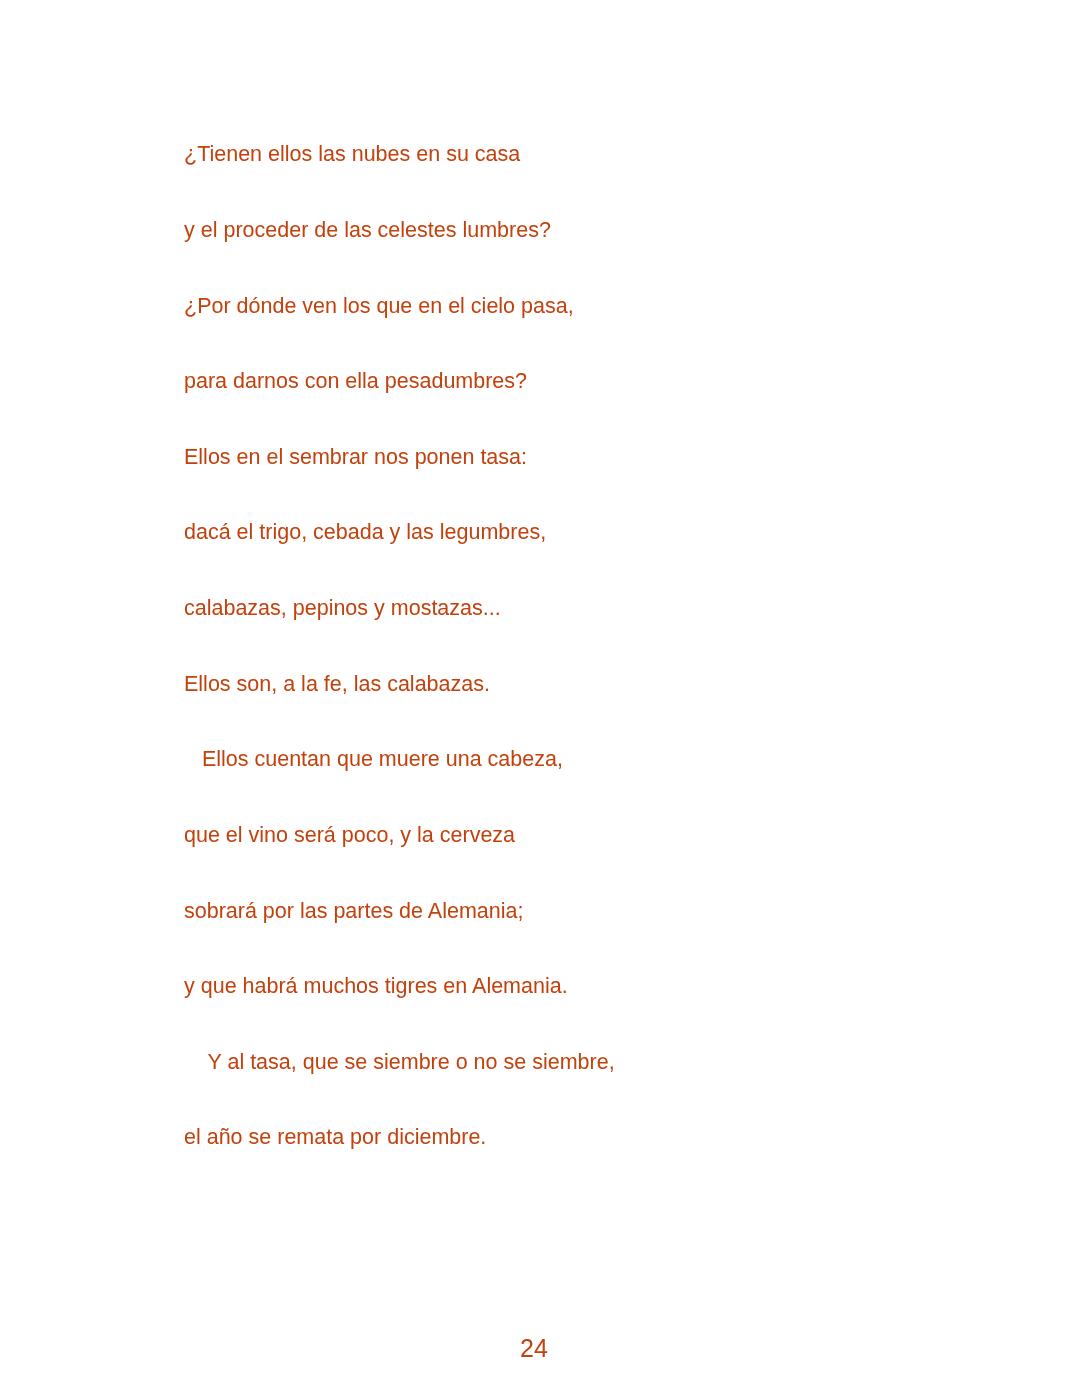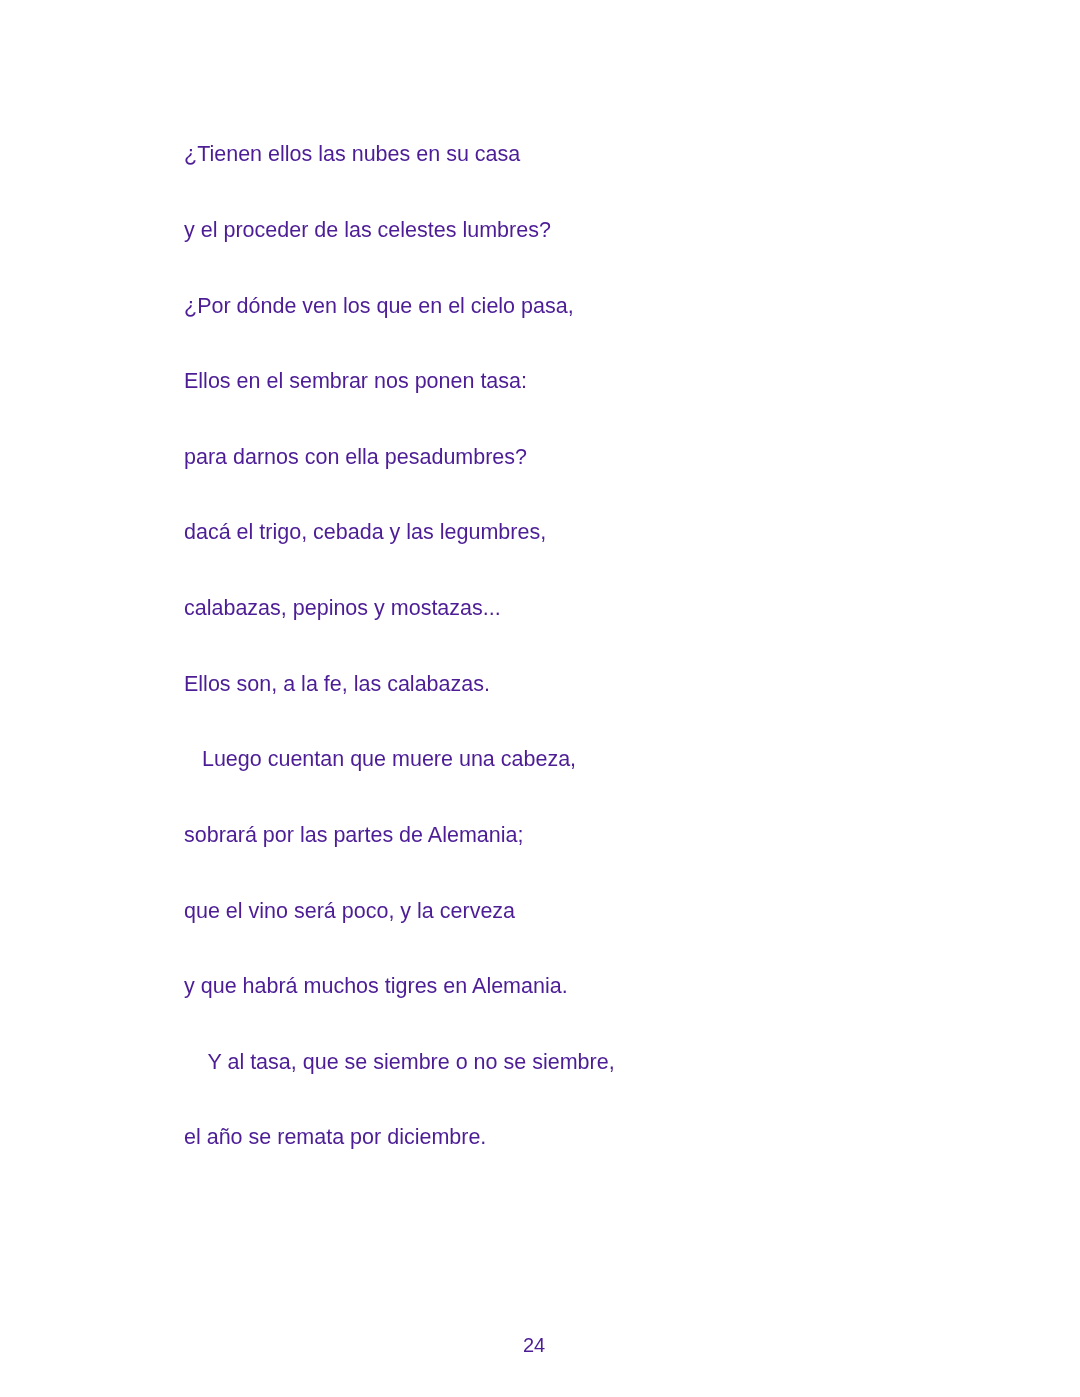--- a/index.html
+++ b/index.html
@@ -6,21 +6,21 @@
     margin: 0;
     padding: 0;
     background: #ffffff;
   }
   .page {
     position: relative;
     width: 1080px;
     height: 1397px;
     background: #ffffff;
     font-family: "Liberation Sans", sans-serif;
-    color: #4c1d95;
+    color: #c2410c;
     overflow: hidden;
   }
   .content {
     position: absolute;
     left: 96px;
     top: 92px;
     width: 900px;
   }
   .verse-block {
     font-size: 21.5px;
@@ -30,42 +30,42 @@
   }
   .verse-line {
     white-space: pre;
   }
   .page-number {
     position: absolute;
     left: 0;
     top: 1334px;
     width: 1068px;
     text-align: center;
-    font-size: 20px;
+    font-size: 25px;
     font-family: "Liberation Sans", sans-serif;
   }
 </style>
 </head>
 <body>
 
 <div class="page">
   <div class="content">
 
     <div class="verse-block">
       <div class="verse-line">¿Tienen ellos las nubes en su casa</div>
       <div class="verse-line">y el proceder de las celestes lumbres?</div>
       <div class="verse-line">¿Por dónde ven los que en el cielo pasa,</div>
+      <div class="verse-line">para darnos con ella pesadumbres?</div>
       <div class="verse-line">Ellos en el sembrar nos ponen tasa:</div>
-      <div class="verse-line">para darnos con ella pesadumbres?</div>
       <div class="verse-line">dacá el trigo, cebada y las legumbres,</div>
       <div class="verse-line">calabazas, pepinos y mostazas...</div>
       <div class="verse-line">Ellos son, a la fe, las calabazas.</div>
-      <div class="verse-line">   Luego cuentan que muere una cabeza,</div>
+      <div class="verse-line">   Ellos cuentan que muere una cabeza,</div>
+      <div class="verse-line">que el vino será poco, y la cerveza</div>
       <div class="verse-line">sobrará por las partes de Alemania;</div>
-      <div class="verse-line">que el vino será poco, y la cerveza</div>
       <div class="verse-line">y que habrá muchos tigres en Alemania.</div>
       <div class="verse-line">    Y al tasa, que se siembre o no se siembre,</div>
       <div class="verse-line">el año se remata por diciembre.</div>
     </div>
 
   </div>
 
   <div class="page-number">24</div>
 </div>
 

